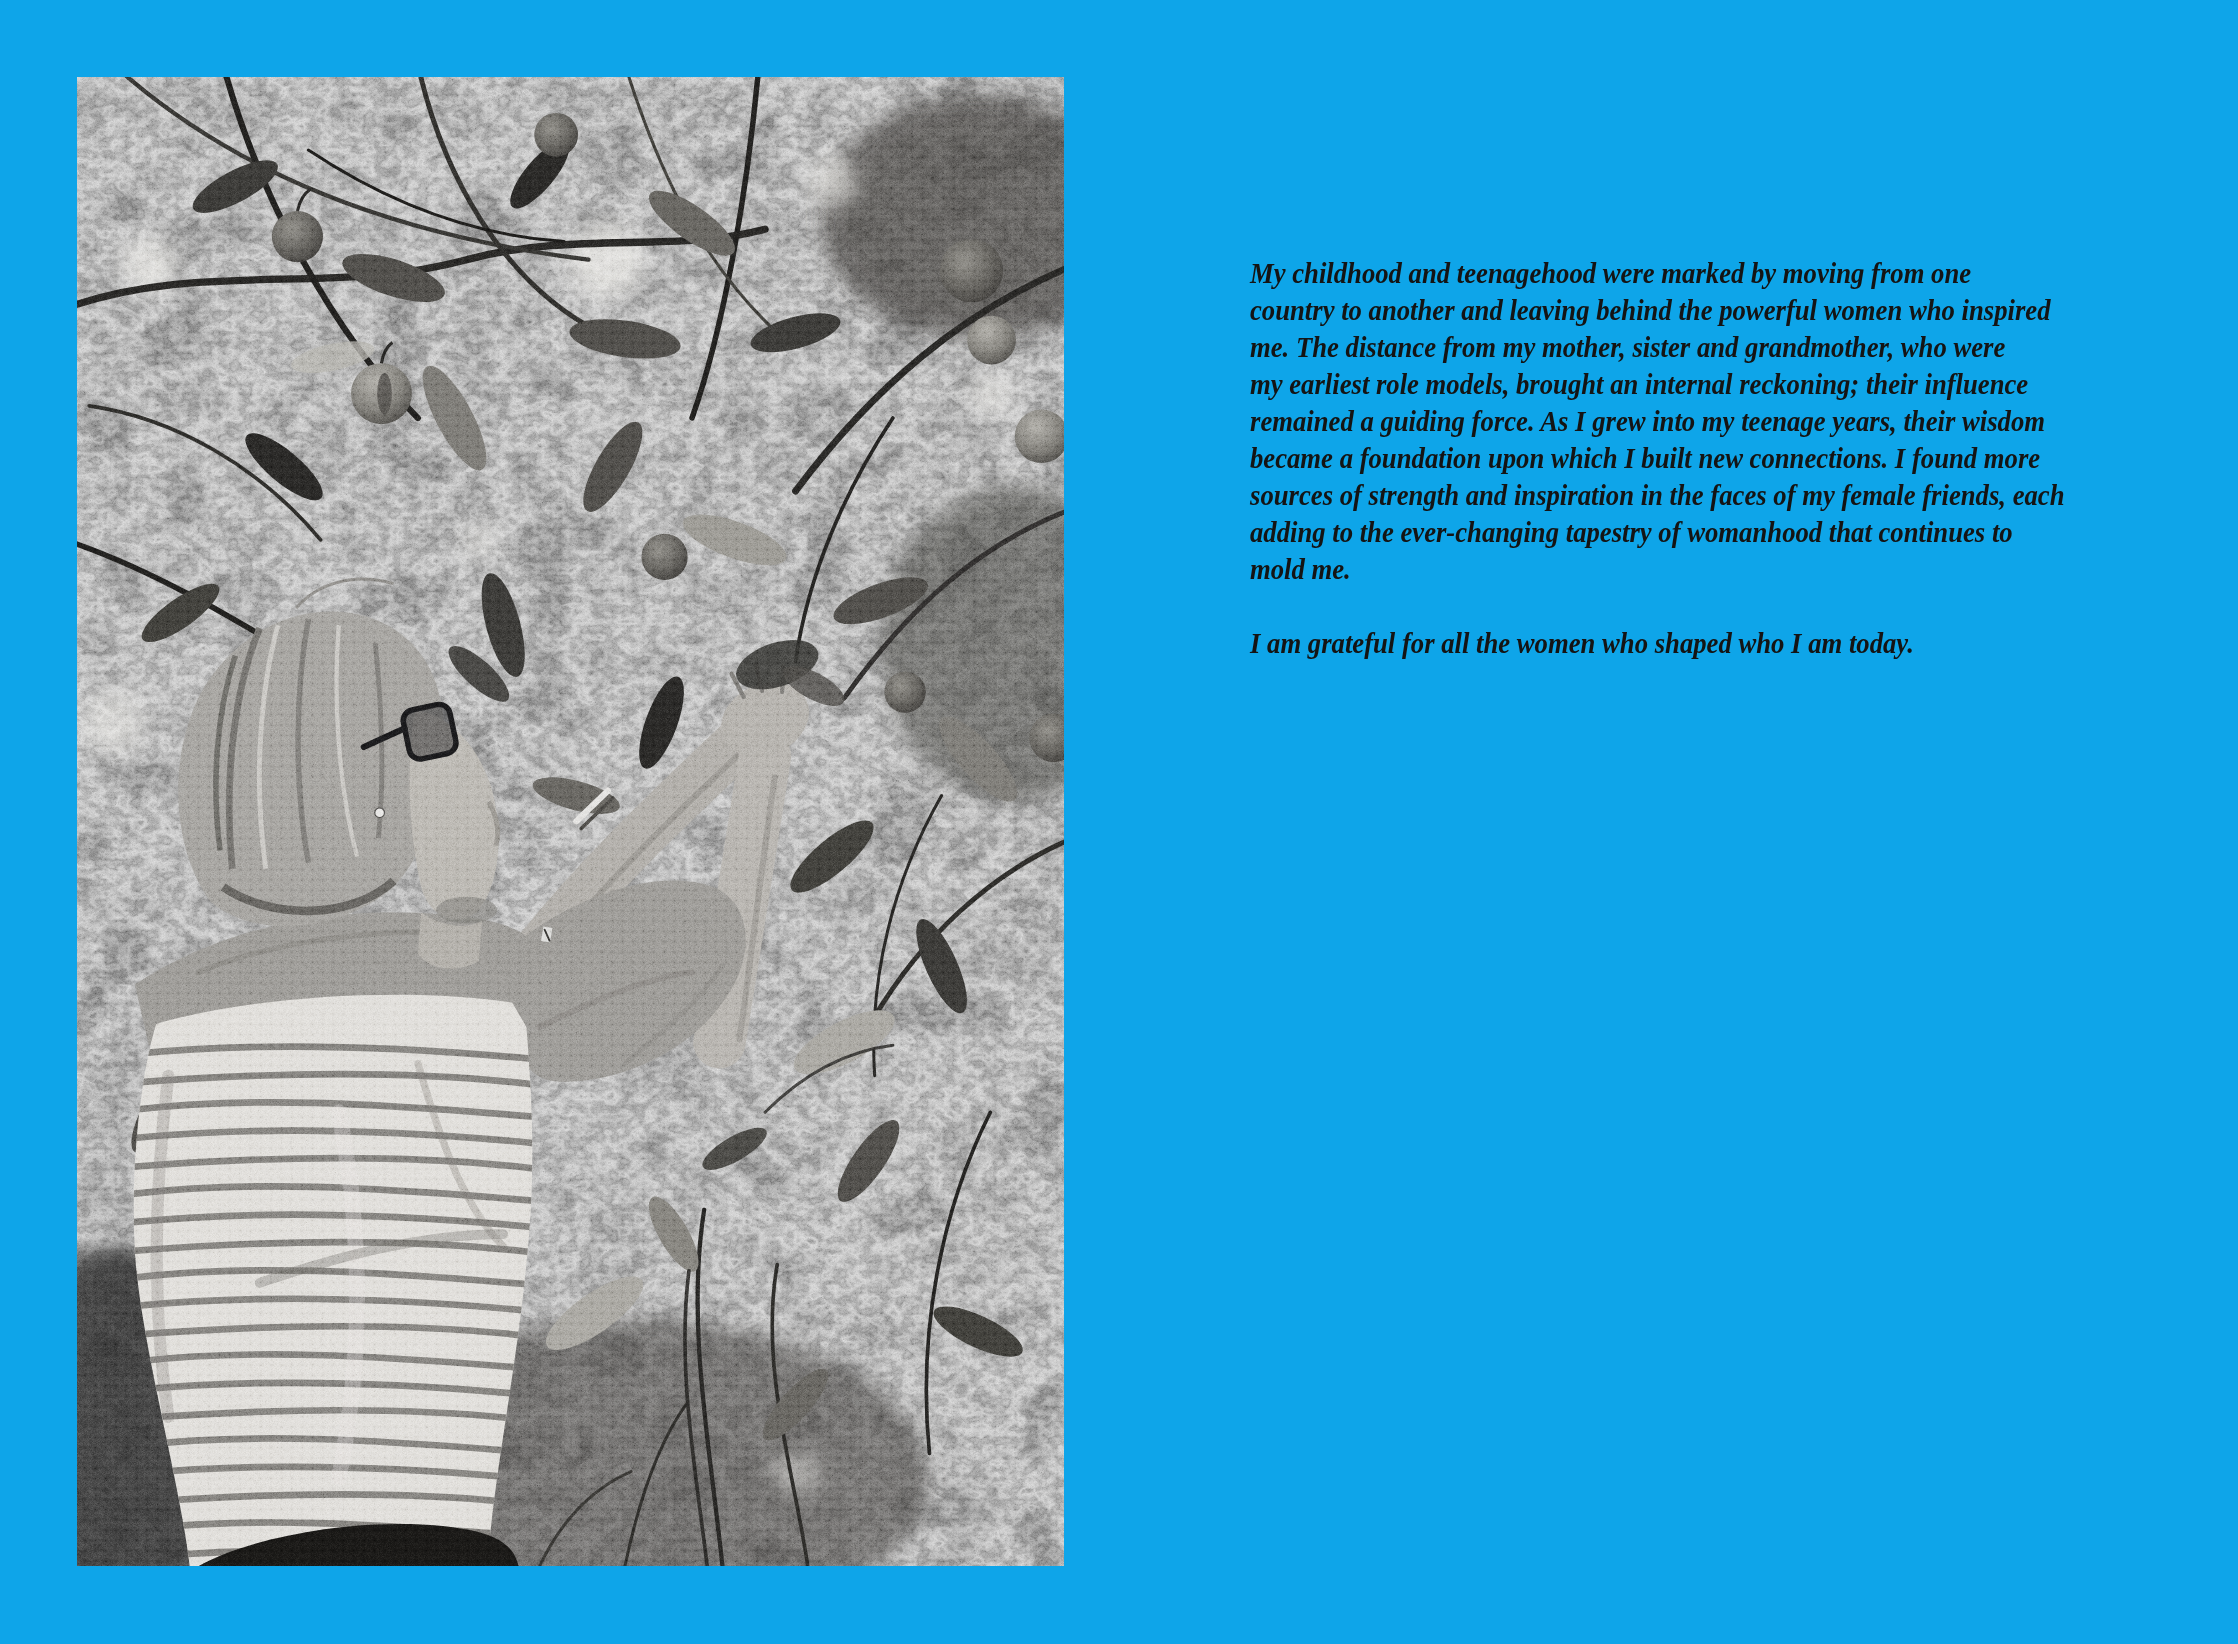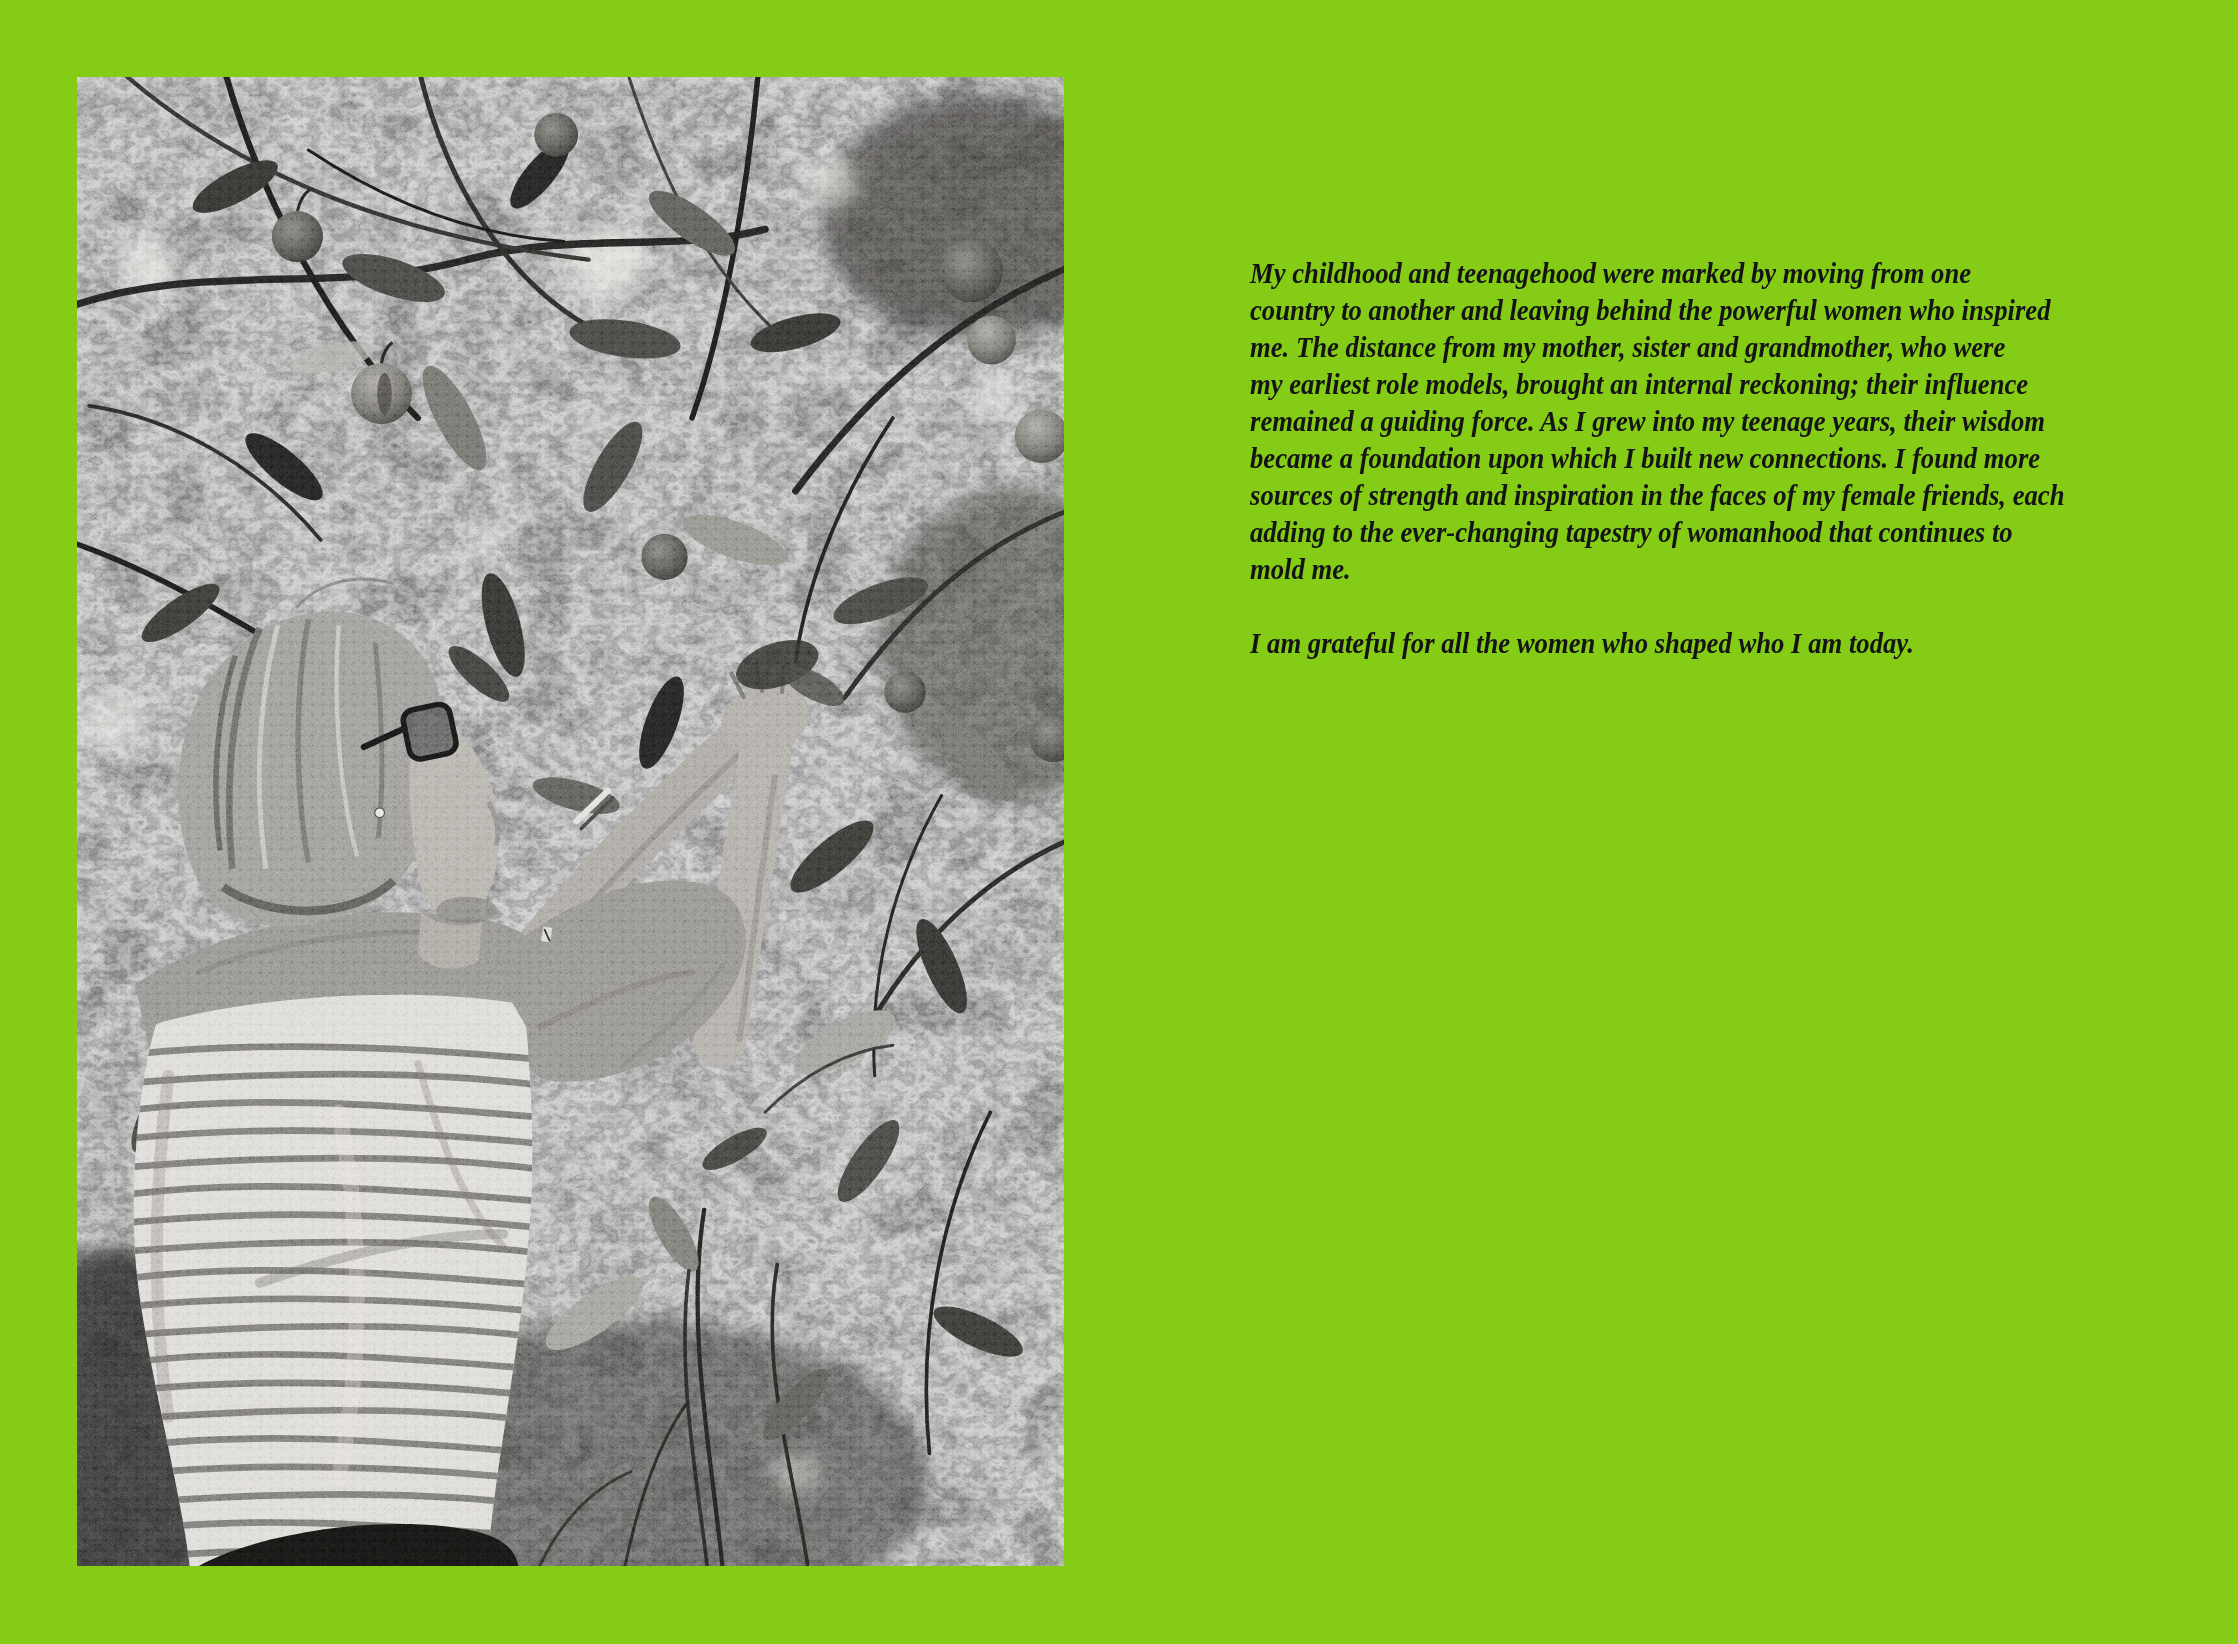--- a/index.html
+++ b/index.html
@@ -3,21 +3,21 @@
 <meta charset="utf-8">
 <style>
   html, body { margin: 0; padding: 0; }
   body {
     width: 2239px; height: 1645px;
     background: #ffffff;
     font-family: "Liberation Serif", serif;
     position: relative;
     overflow: hidden;
   }
-  .spread { position: absolute; inset: 0; background: #84cc16; }
+  .spread { position: absolute; inset: 0; background: #0ea5e9; }
 
   .photo-wrap {
     position: absolute;
     left: 77px; top: 77px;
     width: 987px; height: 1489px;
     overflow: hidden;
   }
   .photo-wrap svg { display: block; width: 100%; height: 100%; }
 
   .essay {

